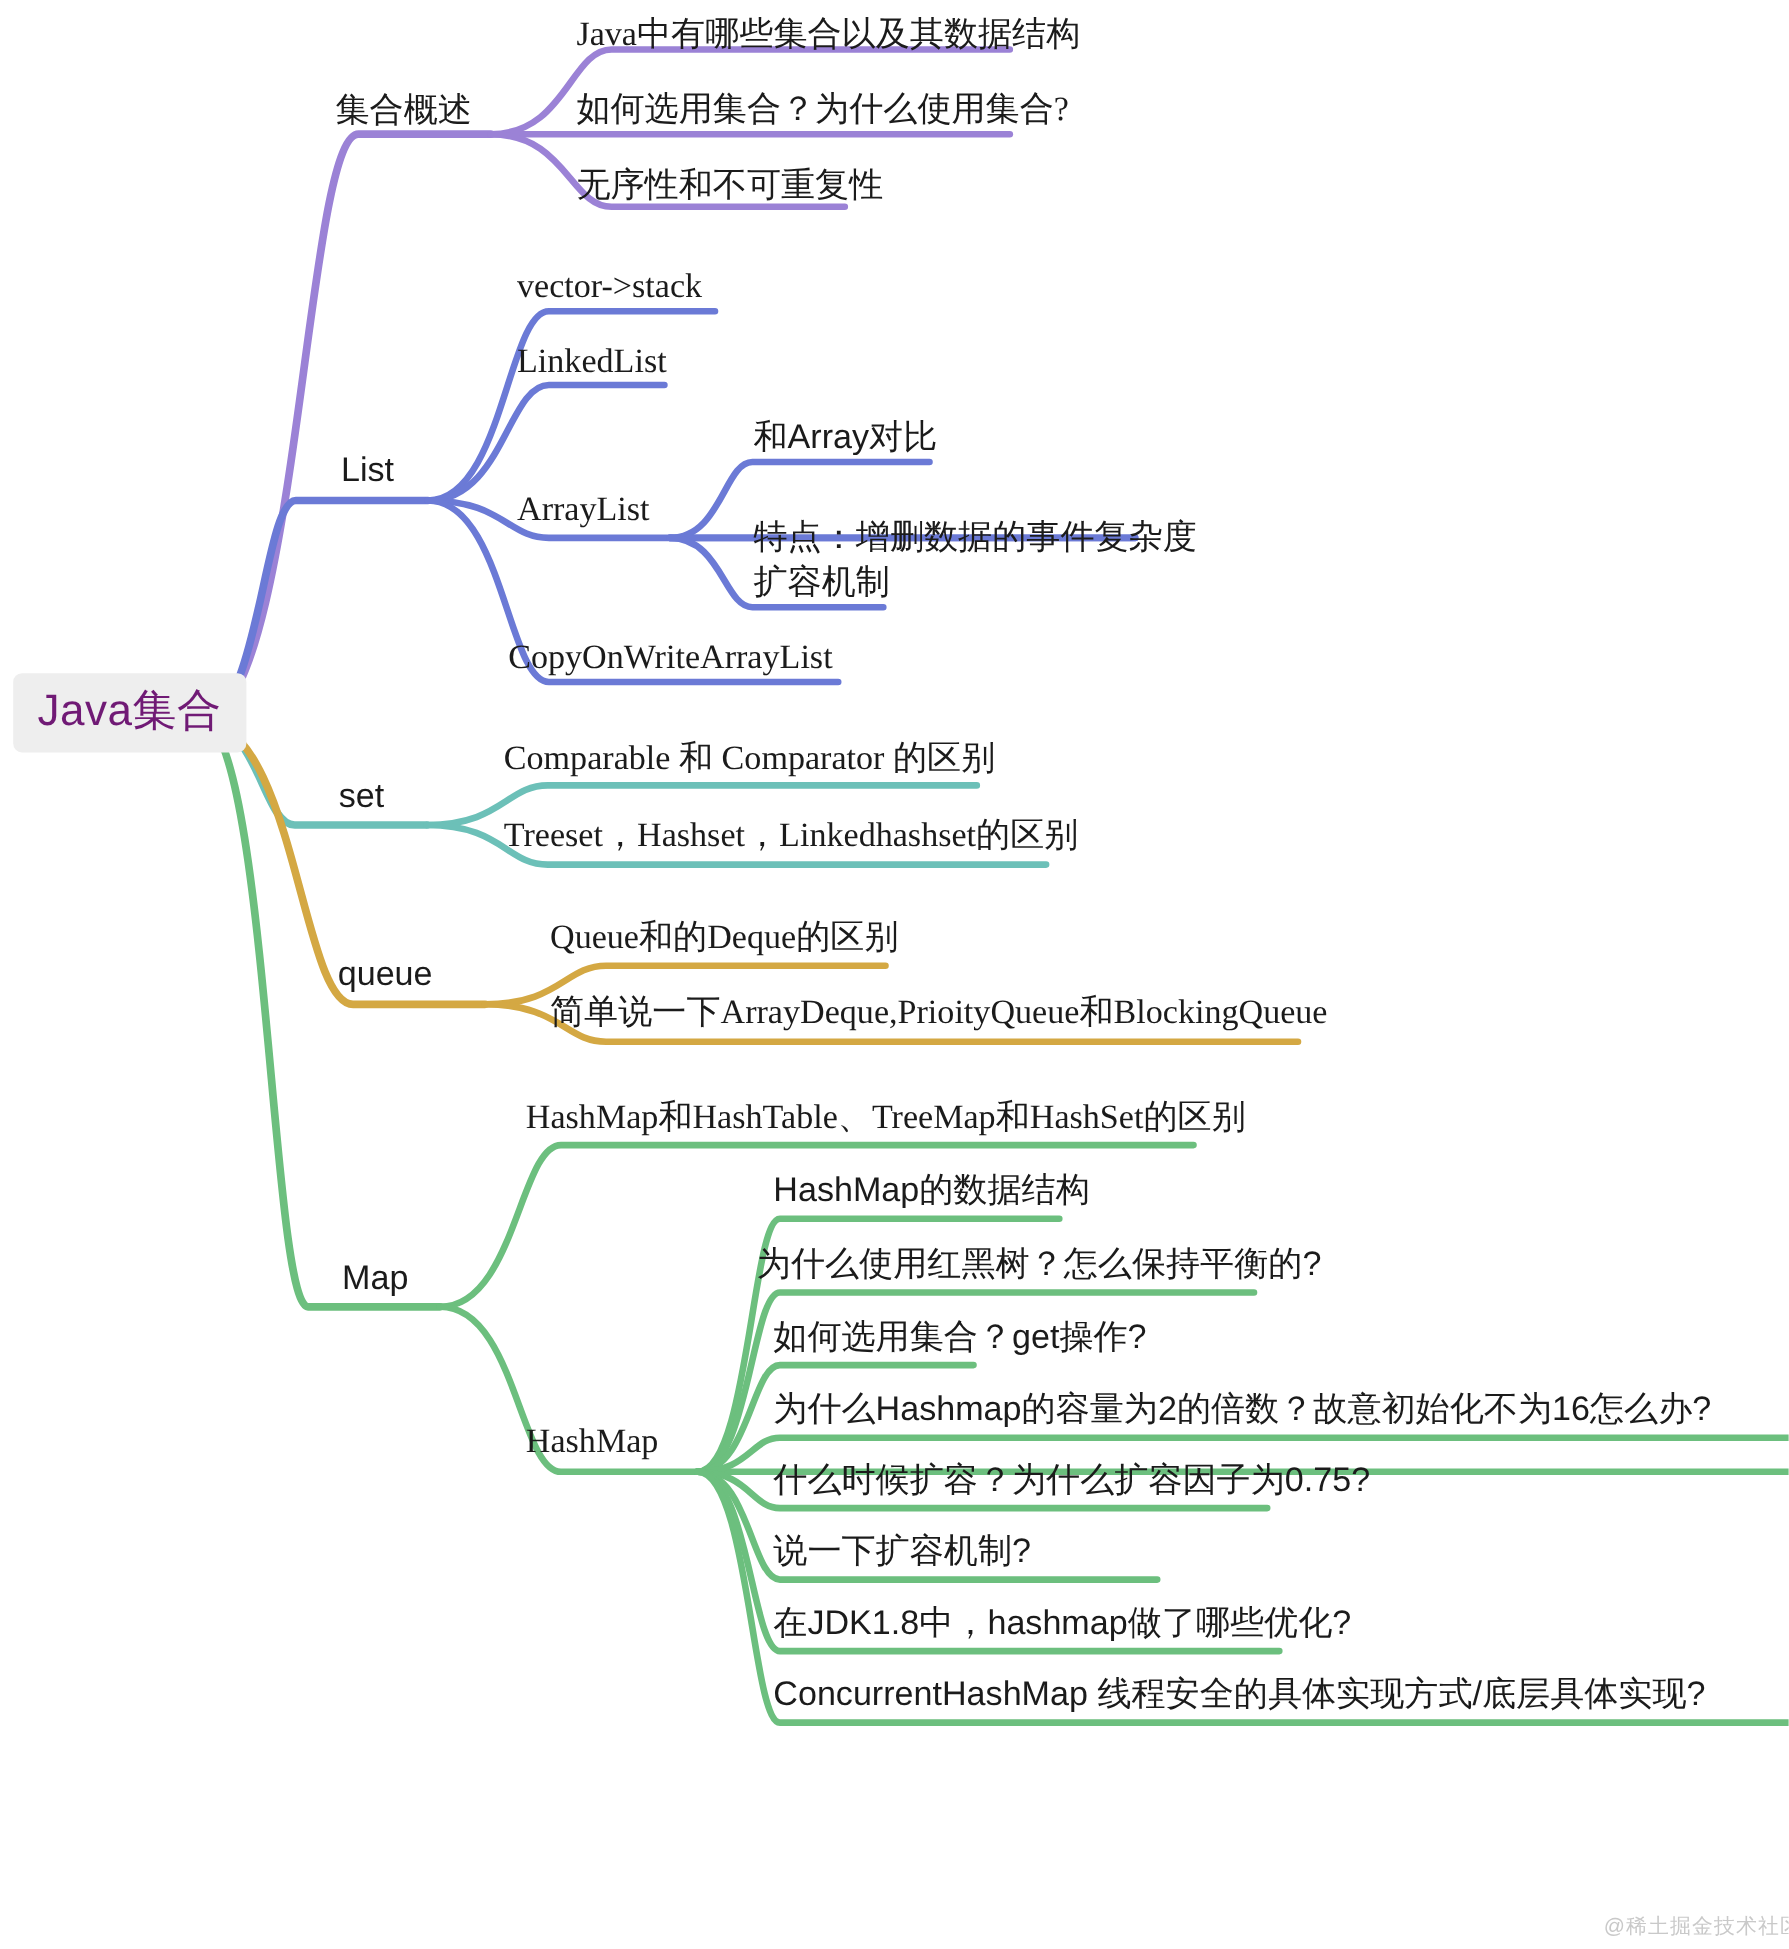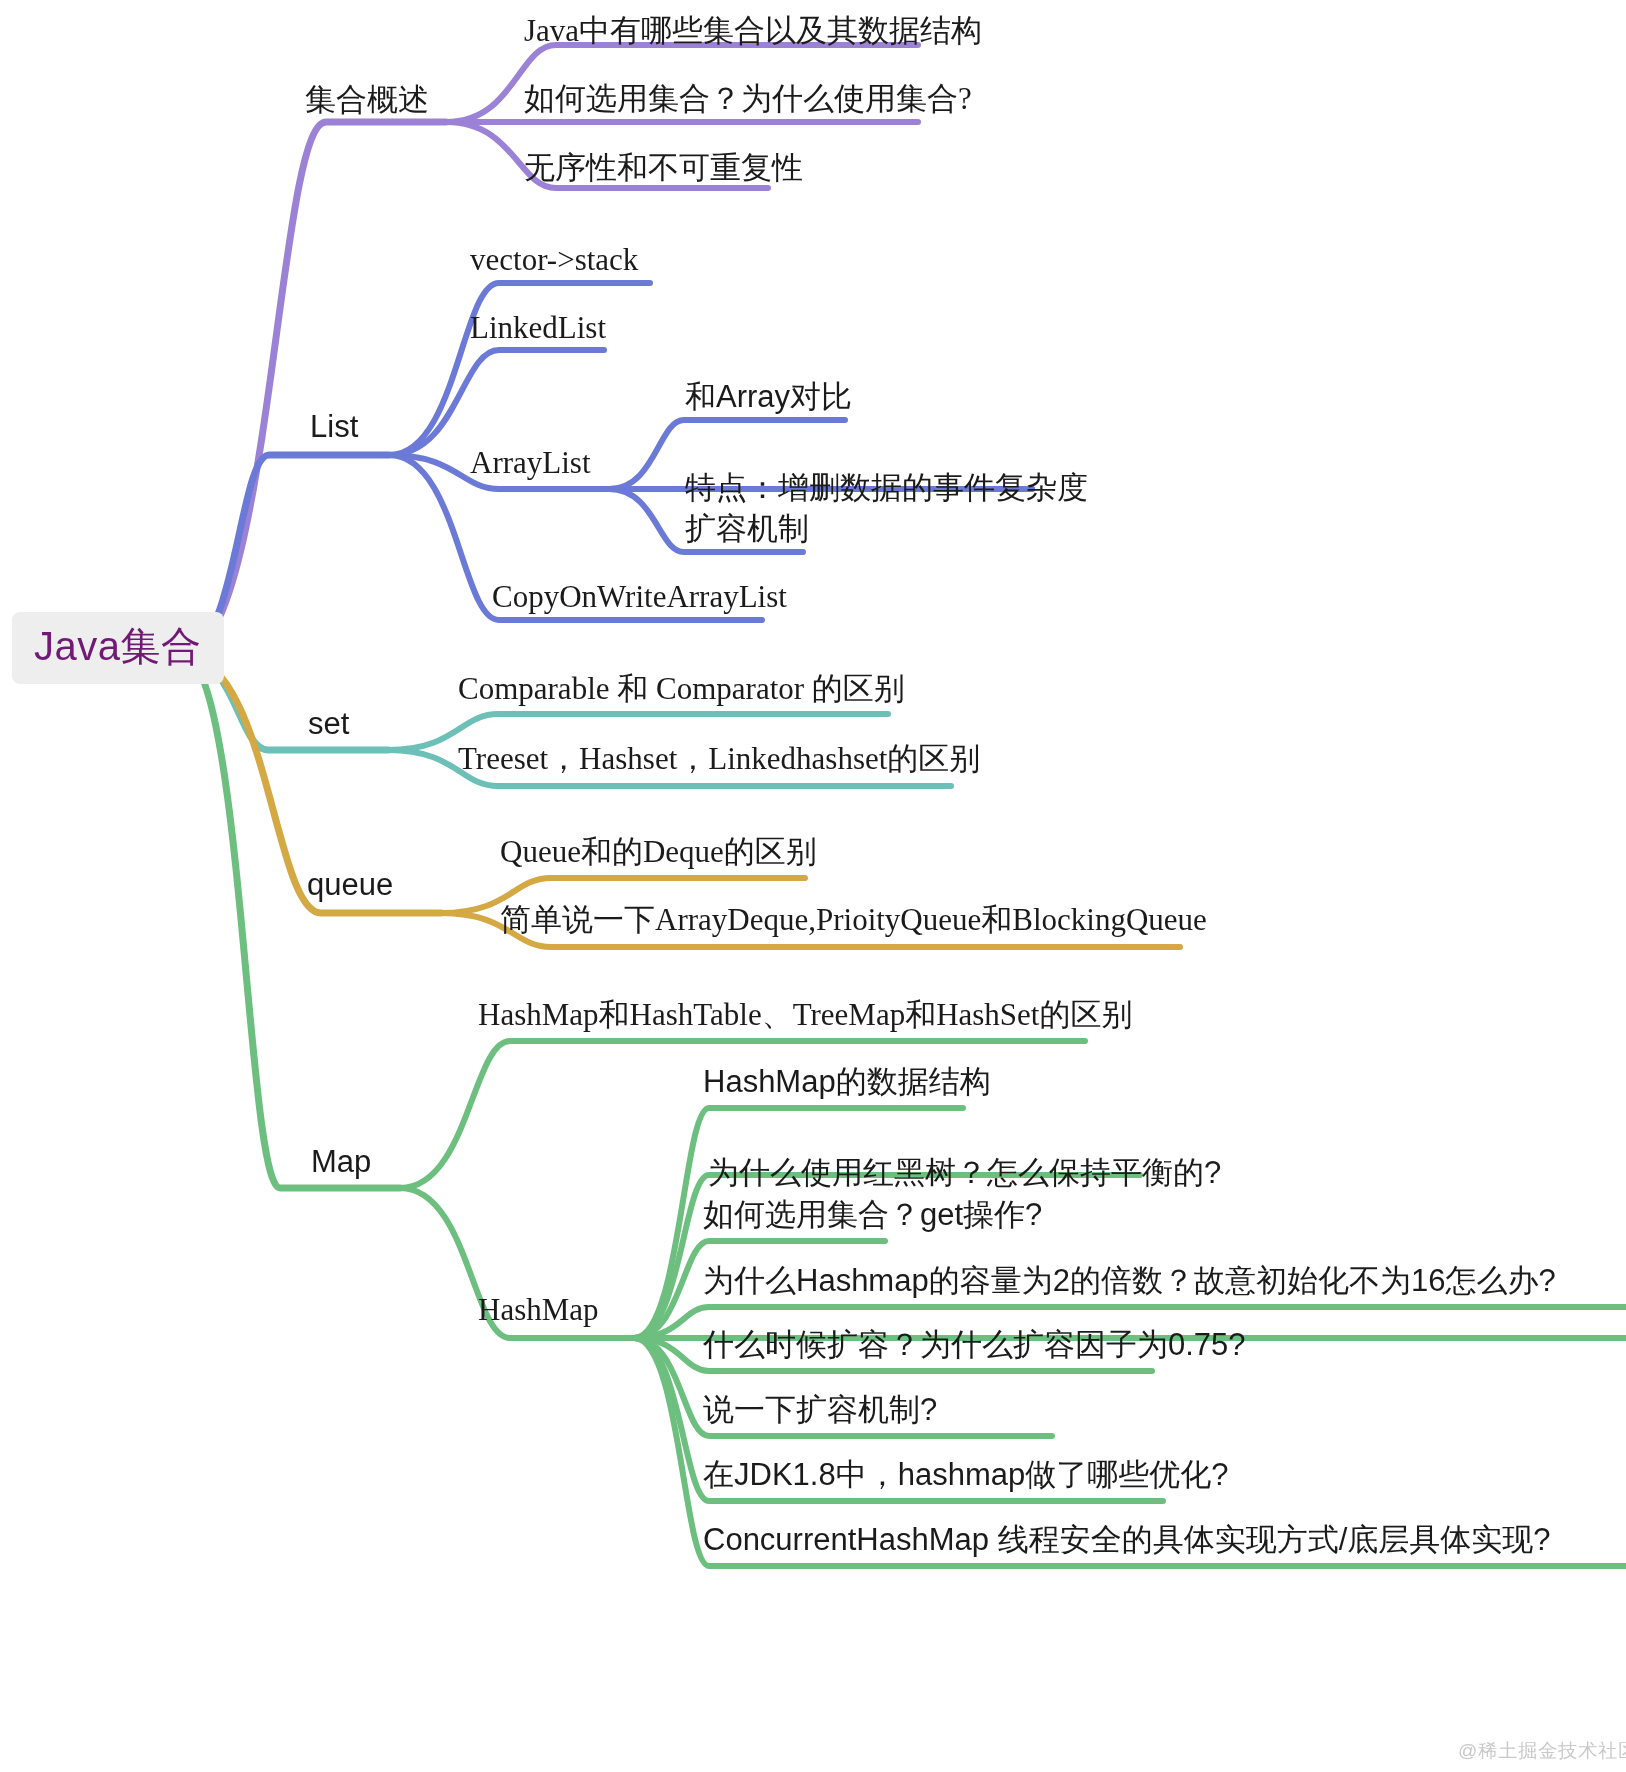--- a/index.html
+++ b/index.html
@@ -93,32 +93,32 @@
       <div class="node node-b2" style="left: 524px; top: 15px;">Java中有哪些集合以及其数据结构</div>
       <div class="node node-b2" style="left: 524px; top: 83px;">如何选用集合？为什么使用集合?</div>
       <div class="node node-b2" style="left: 524px; top: 152px;">无序性和不可重复性</div>
       <div class="node node-b1" style="left: 310px; top: 411px;">List</div>
       <div class="node node-b2" style="left: 470px; top: 244px;">vector-&gt;stack</div>
       <div class="node node-b2" style="left: 470px; top: 312px;">LinkedList</div>
       <div class="node node-b2" style="left: 470px; top: 447px; text-align: right;">ArrayList</div>
       <div class="node node-b3" style="left: 685px; top: 381px;">和Array对比</div>
       <div class="node node-b3" style="left: 685px; top: 448px; margin-top: 24px;">特点：增删数据的事件复杂度</div>
       <div class="node node-b3" style="left: 685px; top: 513px;">扩容机制</div>
-      <div class="node node-b2" style="left: 492px; top: 581px;">CopyOnWriteArrayList</div>
+      <div class="node node-b2" style="left: 462px; top: 581px;">CopyOnWriteArrayList</div>
       <div class="node node-b1" style="left: 308px; top: 708px;">set</div>
       <div class="node node-b2" style="left: 458px; top: 673px;">Comparable 和 Comparator 的区别</div>
       <div class="node node-b2" style="left: 458px; top: 743px;">Treeset，Hashset，Linkedhashset的区别</div>
       <div class="node node-b1" style="left: 307px; top: 869px;">queue</div>
       <div class="node node-b2" style="left: 500px; top: 836px;">Queue和的Deque的区别</div>
       <div class="node node-b2" style="left: 500px; top: 904px;">简单说一下ArrayDeque,PrioityQueue和BlockingQueue</div>
       <div class="node node-b1" style="left: 311px; top: 1146px;">Map</div>
       <div class="node node-b2" style="left: 478px; top: 999px;">HashMap和HashTable、TreeMap和HashSet的区别</div>
       <div class="node node-b2" style="left: 478px; top: 1294px;">HashMap</div>
       <div class="node node-b3" style="left: 703px; top: 1066px;">HashMap的数据结构</div>
-      <div class="node node-b3" style="left: 708px; top: 1133px; margin-top: 24px;">为什么使用红黑树？怎么保持平衡的?</div>
+      <div class="node node-b3" style="left: 688px; top: 1133px;">为什么使用红黑树？怎么保持平衡的?</div>
       <div class="node node-b3" style="left: 703px; top: 1199px;">如何选用集合？get操作?</div>
       <div class="node node-b3" style="left: 703px; top: 1265px;">为什么Hashmap的容量为2的倍数？故意初始化不为16怎么办?</div>
       <div class="node node-b3" style="left: 703px; top: 1329px;">什么时候扩容？为什么扩容因子为0.75?</div>
       <div class="node node-b3" style="left: 703px; top: 1394px;">说一下扩容机制?</div>
       <div class="node node-b3" style="left: 703px; top: 1459px;">在JDK1.8中，hashmap做了哪些优化?</div>
       <div class="node node-b3" style="left: 703px; top: 1524px;">ConcurrentHashMap 线程安全的具体实现方式/底层具体实现?</div>
     </div>
   <div class="watermark" style="left: 1458px; top: 1738px;">@稀土掘金技术社区</div>
 </div>
 

